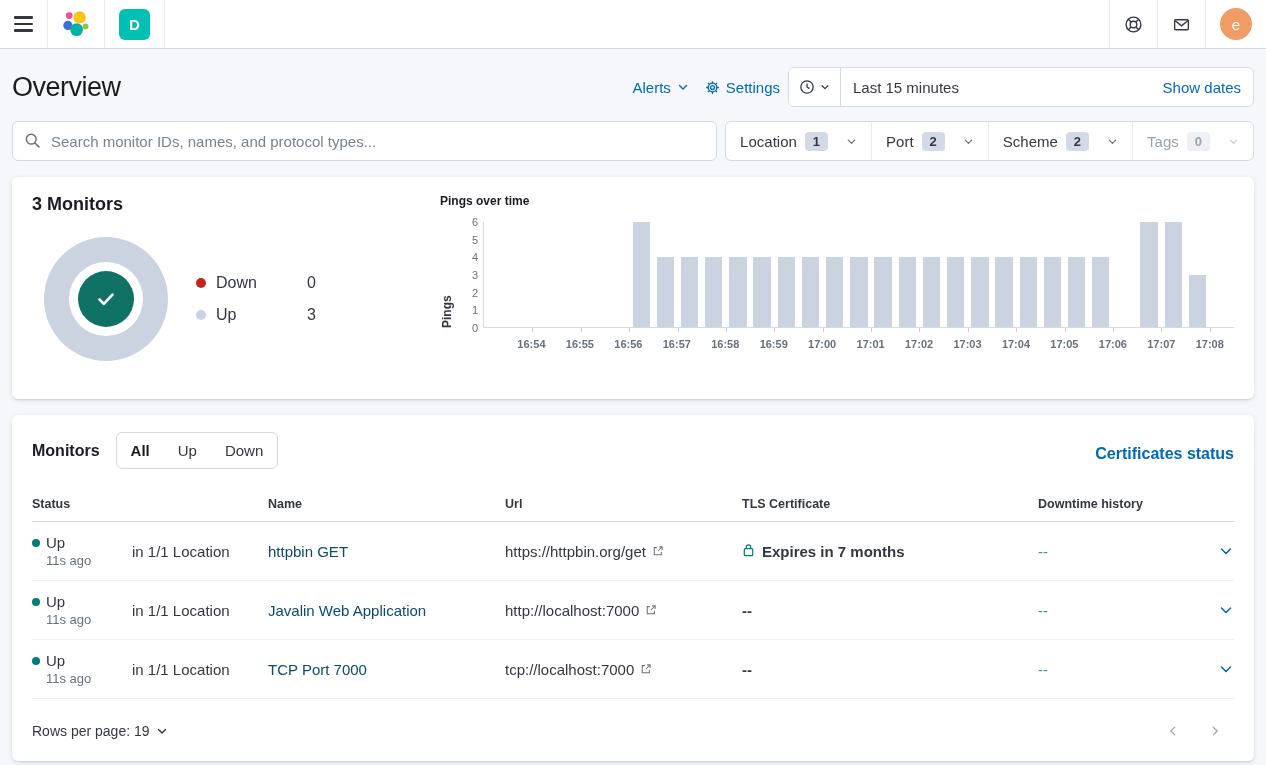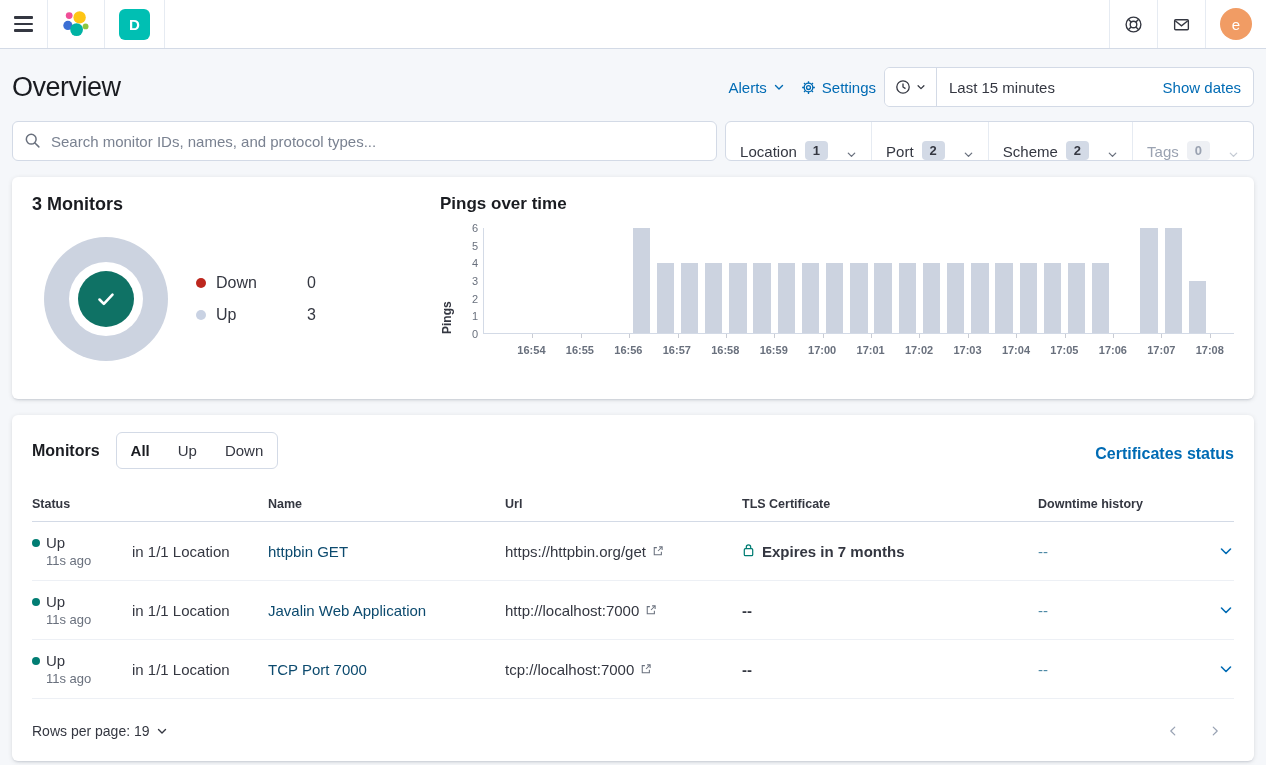--- a/index.html
+++ b/index.html
@@ -33,21 +33,21 @@
   
   .page { padding: 0 12px; }
   .hdr-row { display: flex; align-items: center; margin-top: 18px; }
   .page-title { font-size: 27px; font-weight: 500; color: #1a1c21; flex: 1; letter-spacing: -0.5px; }
   .link-btn {
     display: inline-flex; align-items: center; gap: 6px; color: #006bb4;
     font-size: 15px; cursor: pointer; padding: 6px 8px; white-space: nowrap;
   }
   .timepicker {
     display: flex; align-items: center; background: #fff;
-    border: 1px solid #d3dae6; border-radius: 6px; height: 40px; width: 370px; overflow: hidden;
+    border: 1px solid #d3dae6; border-radius: 6px; height: 40px; width: 466px; overflow: hidden;
   }
   .tp-clock {
     display: flex; align-items: center; gap: 5px; padding: 0 10px; height: 100%;
     border-right: 1px solid #d3dae6; cursor: pointer; background: #fff;
   }
   .tp-value { flex: 1; font-size: 15px; color: #343741; padding: 0 12px; cursor: pointer; }
   .tp-showdates { color: #006bb4; font-size: 15px; padding: 0 12px; cursor: pointer; white-space: nowrap; }
   .refresh-btn {
     display: inline-flex; align-items: center; justify-content: center; gap: 8px;
     background: #006bb4; color: #fff; font-size: 15px; font-weight: 600;
@@ -61,21 +61,21 @@
     background: #fff; font-size: 15px; color: #343741; padding: 0 12px 0 38px; outline: none;
     font-family: inherit;
   }
   .searchbox input::placeholder { color: #7a8291; }
   .searchbox .sicon { position: absolute; left: 12px; top: 11px; }
   .filter-group {
     display: flex; background: #fff; border: 1px solid #d3dae6; border-radius: 6px;
     height: 40px; overflow: hidden;
   }
   .filter-btn {
-    display: flex; align-items: flex-end; gap: 8px; padding: 0 14px; cursor: pointer;
+    display: flex; align-items: center; gap: 8px; padding: 0 14px; cursor: pointer;
     border-right: 1px solid #e6ebf2; font-size: 15px; color: #343741;
   }
   .filter-btn:last-child { border-right: none; }
   .filter-btn .count {
     background: #d3dae6; color: #343741; border-radius: 4px; font-size: 13px; font-weight: 600;
     padding: 1px 8px; line-height: 17px;
   }
   .filter-btn .chev { margin-left: 10px; }
   .filter-btn.disabled { color: #9aa2b1; cursor: default; }
   .filter-btn.disabled .count { background: #eef0f4; color: #9aa2b1; }
@@ -95,21 +95,21 @@
   .donut-hole { width: 74px; height: 74px; border-radius: 50%; background: #fff;
     display: flex; align-items: center; justify-content: center; }
   .donut-core { width: 56px; height: 56px; border-radius: 50%; background: #0f7265;
     display: flex; align-items: center; justify-content: center; }
   .legend { margin-left: 28px; display: flex; flex-direction: column; gap: 14px; }
   .legend-row { display: flex; align-items: center; font-size: 16px; width: 120px; }
   .legend-row .dot { width: 10px; height: 10px; border-radius: 50%; margin-right: 10px; flex: none; }
   .legend-row .lval { margin-left: auto; }
   
   .chart-col { flex: 1; padding-left: 0; }
-  .chart-title { font-size: 17px; font-weight: 700; color: #1a1c21; }
+  .chart-title { font-size: 12px; font-weight: 700; color: #1a1c21; }
   .chart-wrap { display: flex; margin-top: 14px; }
   .ylab {
     writing-mode: vertical-rl; transform: rotate(180deg); font-size: 12px; font-weight: 700;
     color: #343741; height: 106px; display: flex; align-items: center; margin-right: 4px;
   }
   .yticks { position: relative; width: 20px; height: 106px; flex: none; margin-right: 5px; }
   .ytick { position: absolute; right: 0; font-size: 11px; color: #69707d; line-height: 12px; }
   .plot-area { flex: 1; font-weight: bold; }
   .plot {
     position: relative; height: 106px;

